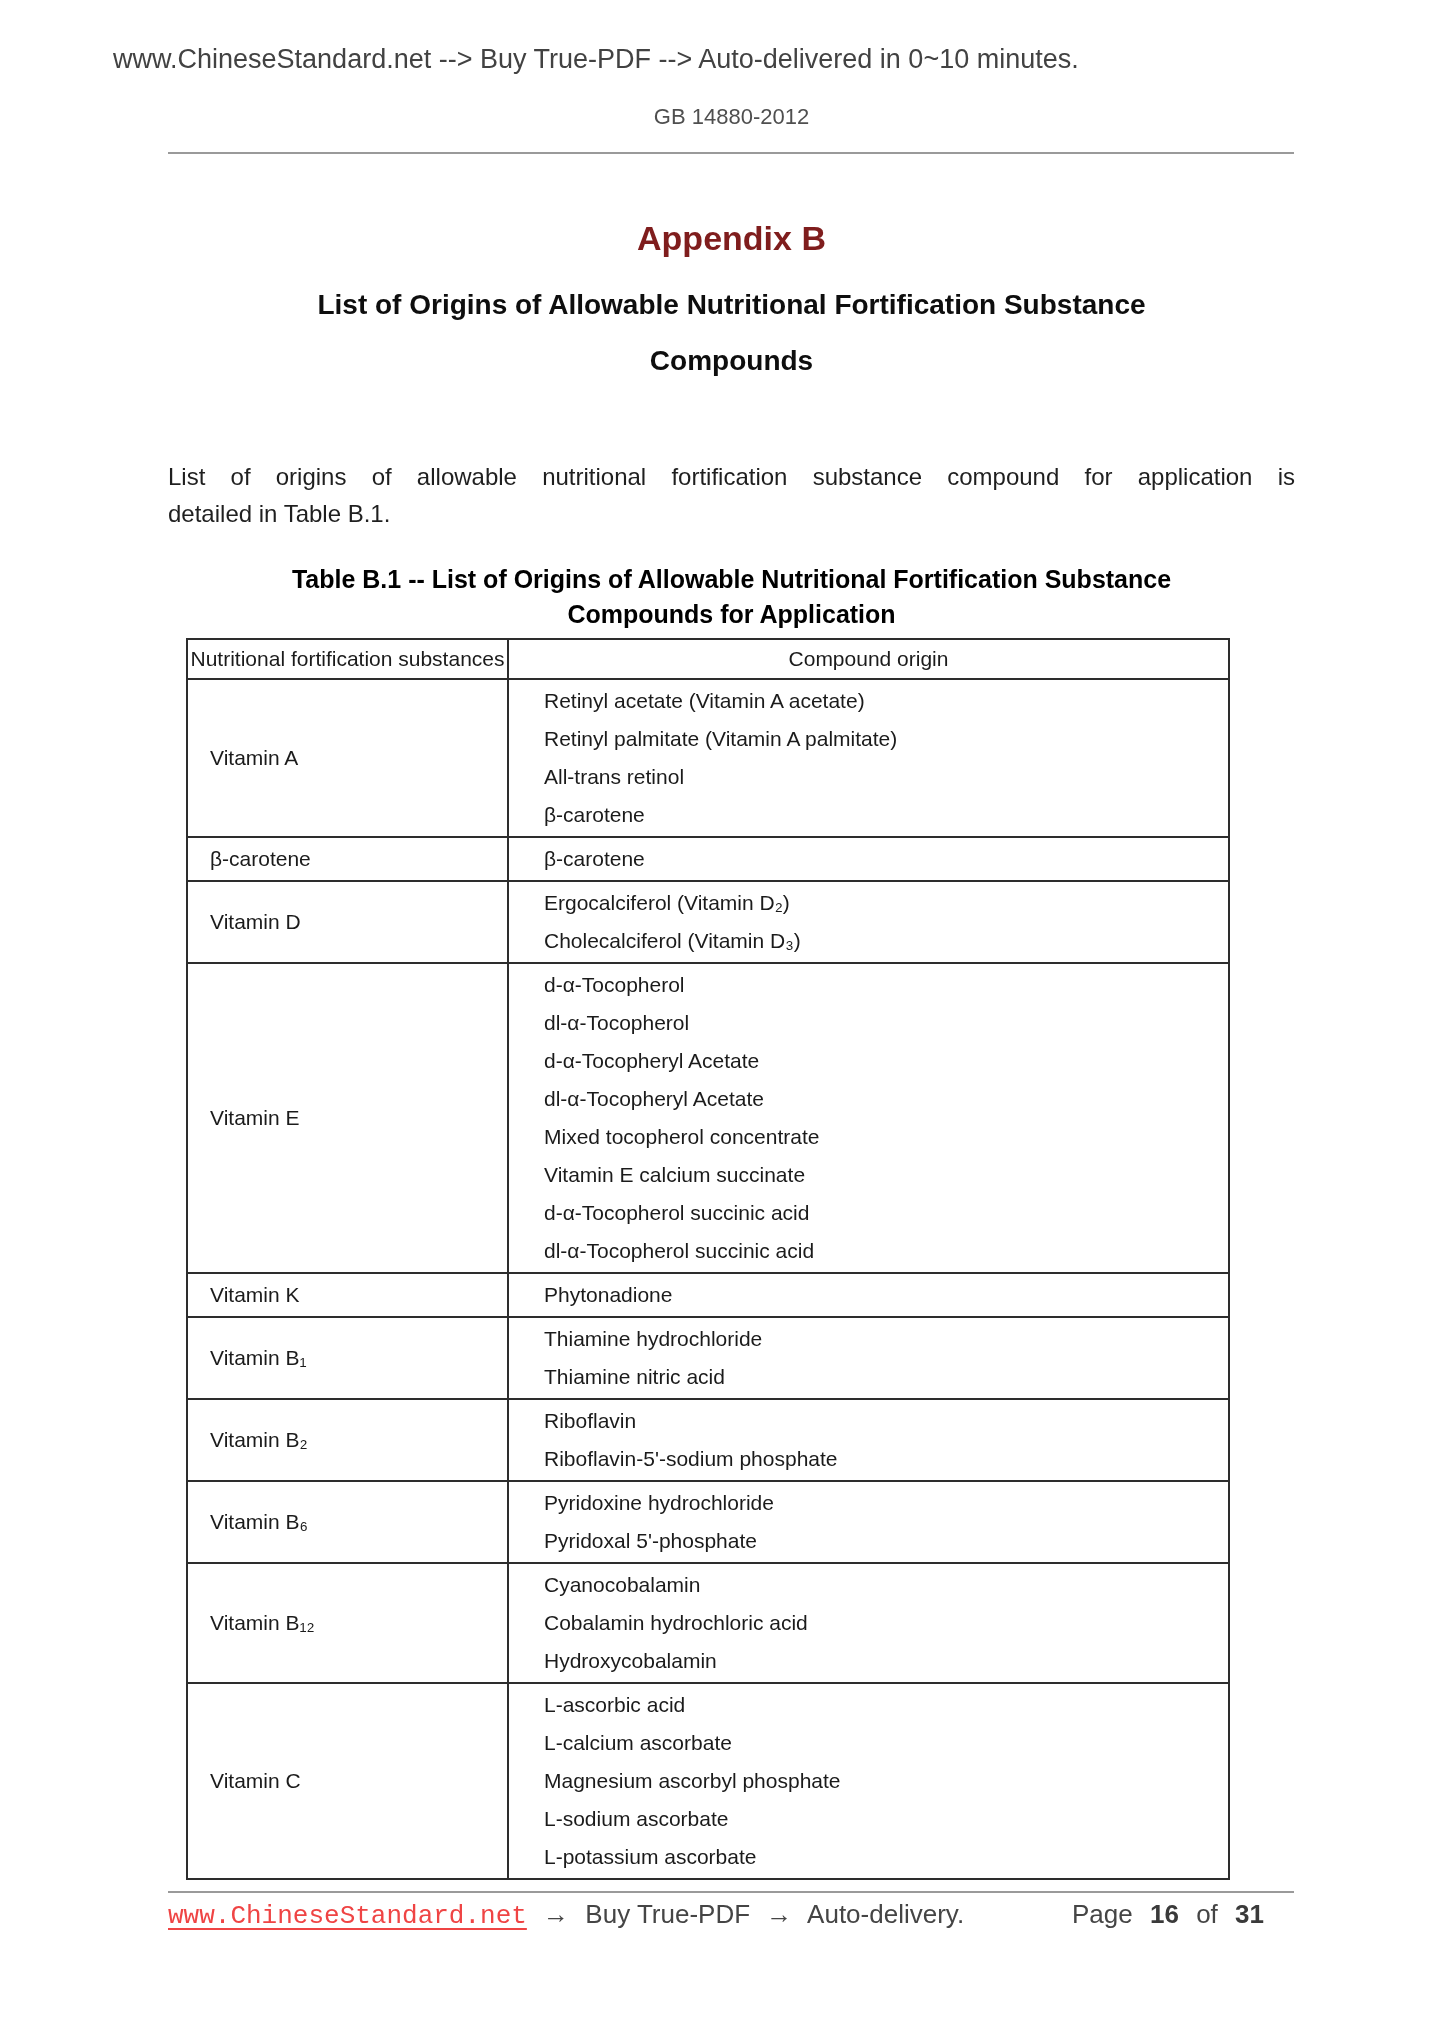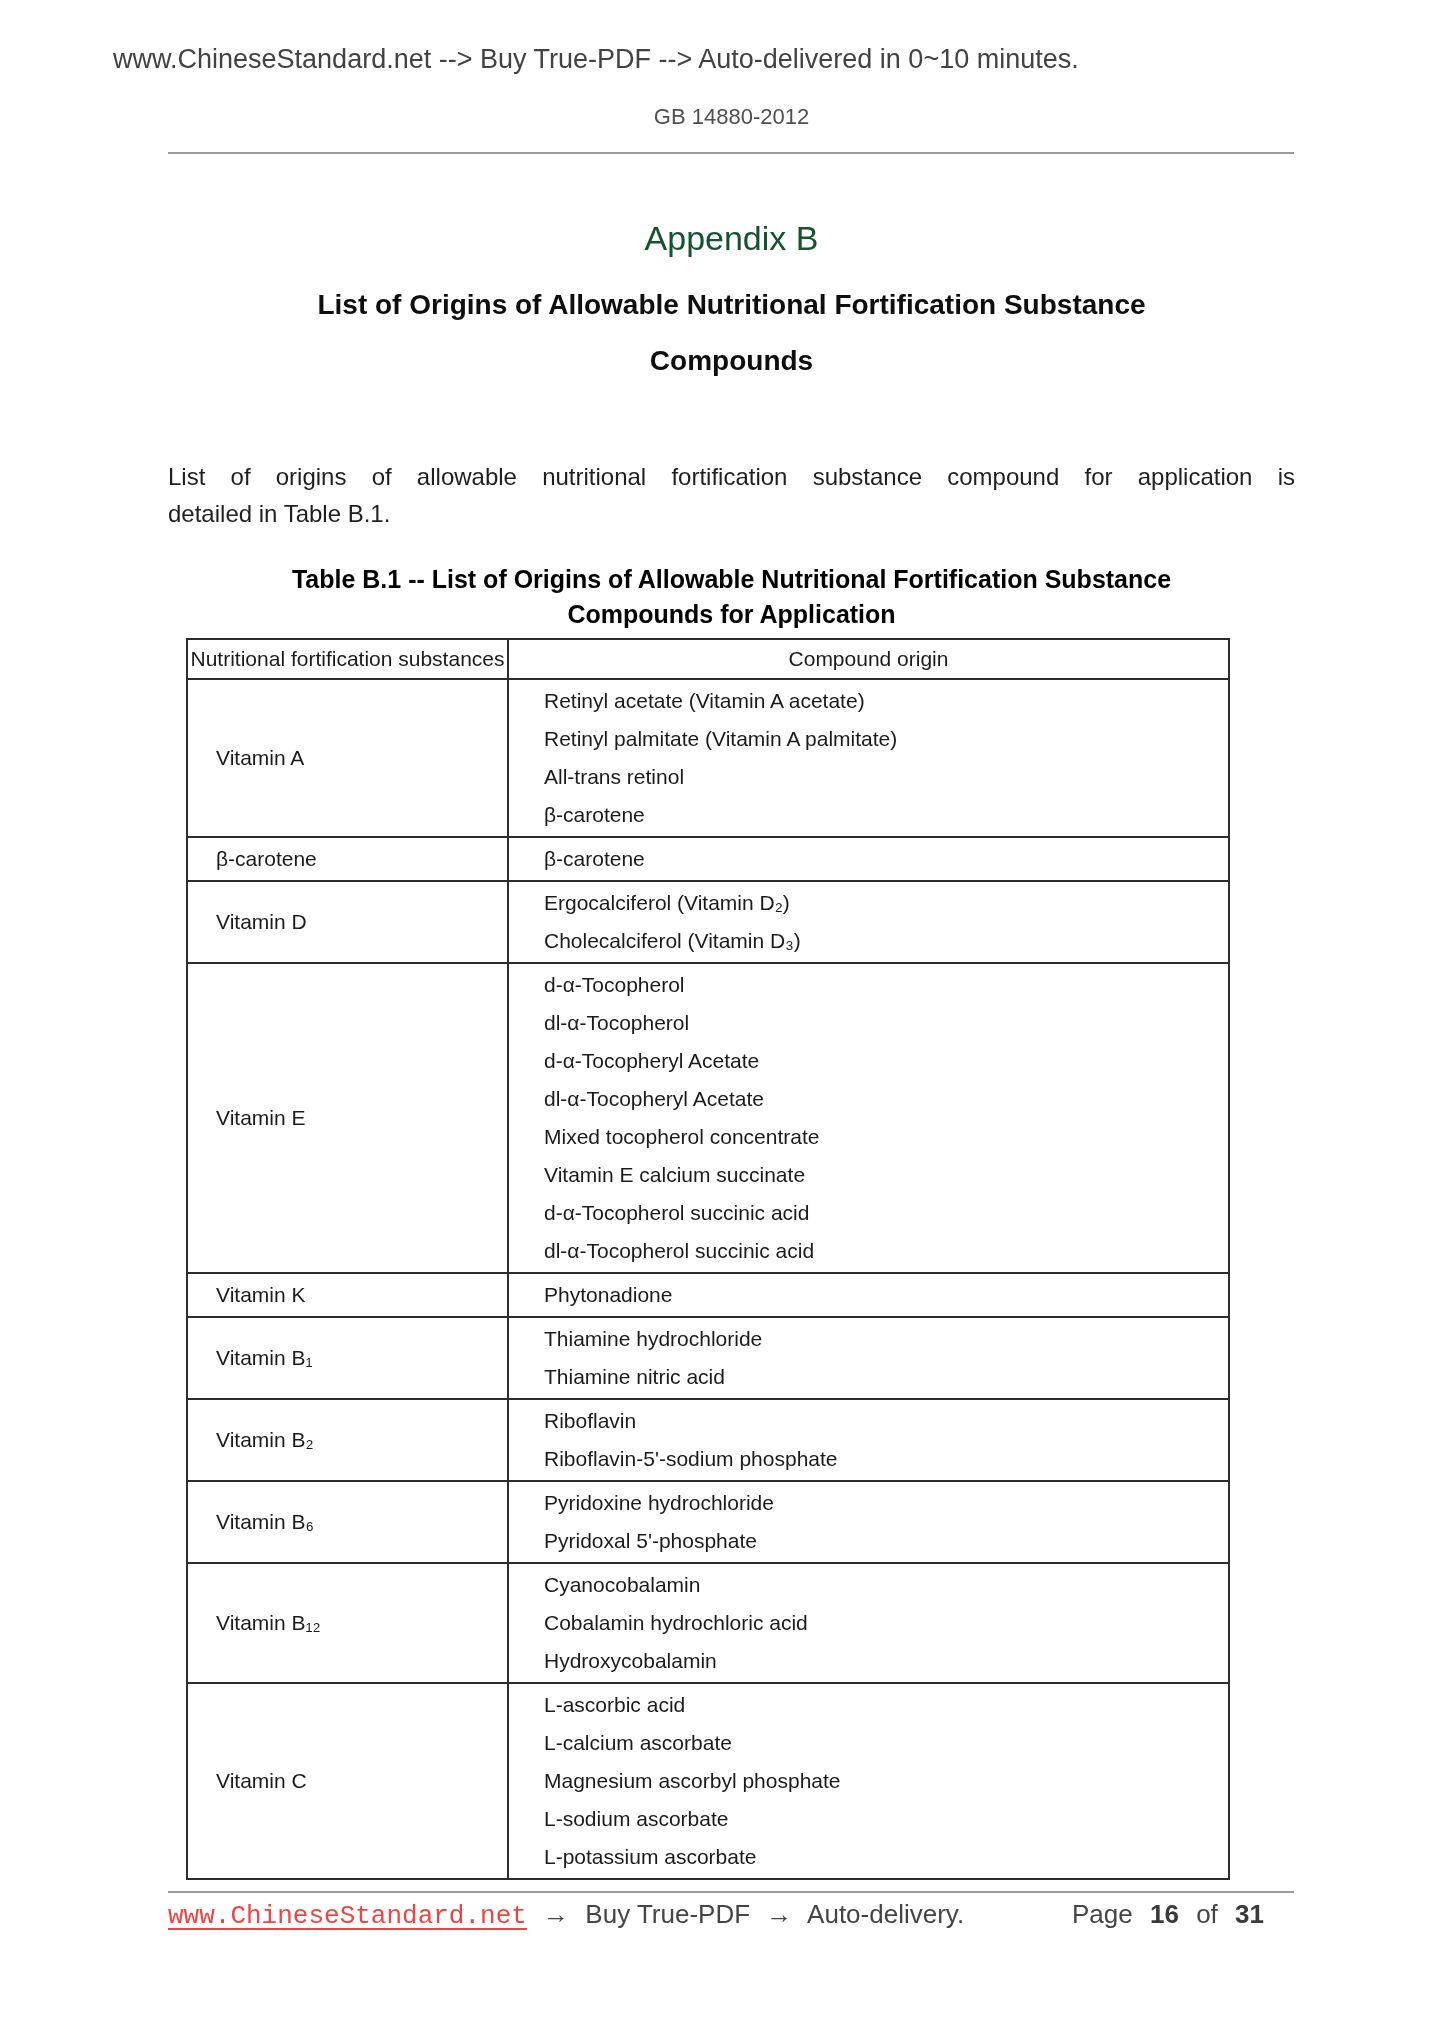--- a/index.html
+++ b/index.html
@@ -30,22 +30,22 @@
     color: #4f4f4f;
   }
   .rule { left: 168px; width: 1126px; height: 2px; background: #9a9a9a; }
   .rule-top { top: 152px; }
   .rule-bottom { top: 1891px; }
 
   
   .appendix-title {
     left: 168px; top: 218px; width: 1127px;
     text-align: center;
-    font-size: 34px; line-height: 40px; font-weight: normal;
-    color: #14532d;
+    font-size: 34px; line-height: 40px; font-weight: bold;
+    color: #7f1d1d;
   }
   .subtitle {
     left: 168px; width: 1127px;
     text-align: center;
     font-size: 28px; line-height: 34px; font-weight: bold;
     color: #0e0e0e;
   }
   .subtitle-1 { top: 288px; }
   .subtitle-2 { top: 344px; }
 
@@ -75,21 +75,21 @@
   table.b1 th, table.b1 td {
     border: 2px solid #2d2d2d;
     font-size: 21px;
     font-weight: normal;
     color: #1b1b1b;
   }
   table.b1 th { height: 40px; text-align: center; vertical-align: middle; }
   th.col-substance { width: 321px; }
   td.substance-cell {
     vertical-align: middle;
-    padding-left: 28px;
+    padding-left: 22px;
     text-align: left;
   }
   td.origin-cell { padding: 2px 17px; }
   .origin-line {
     height: 38px; line-height: 38px;
     padding-left: 18px;
     white-space: nowrap;
   }
 
   

